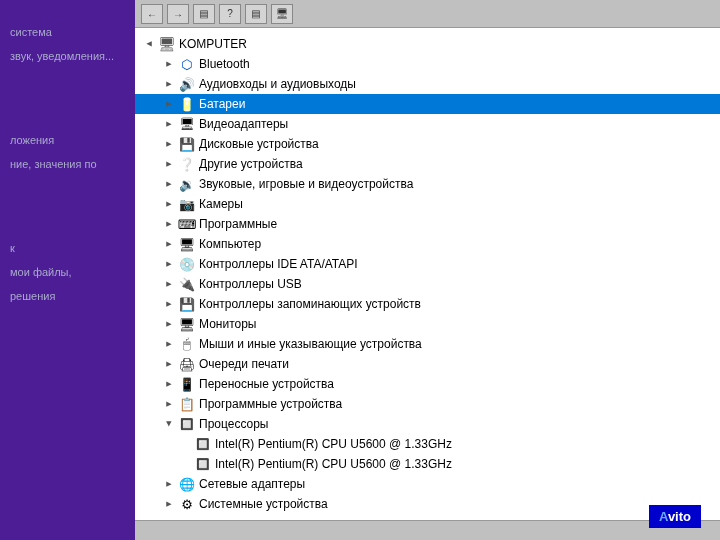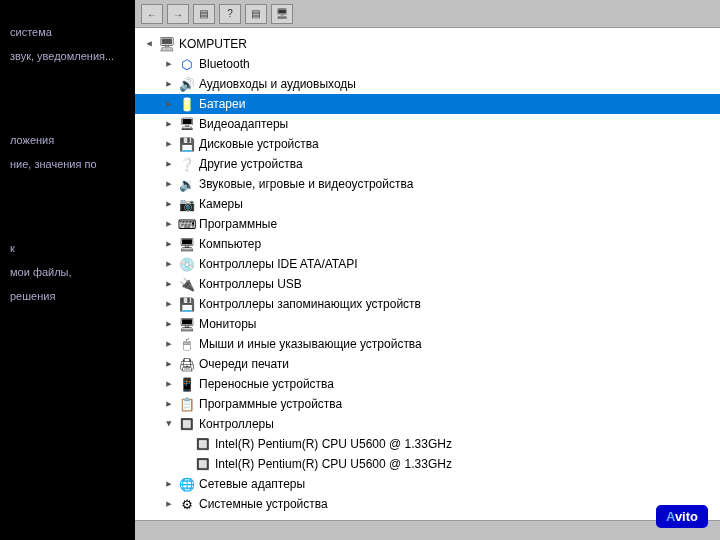--- a/index.html
+++ b/index.html
@@ -7,21 +7,21 @@
       width: 720px;
       height: 540px;
       overflow: hidden;
       background: #1a1a2e;
       font-family: 'Segoe UI', Tahoma, sans-serif;
       display: flex;
     }
 
     .left-panel {
       width: 135px;
-      background: #000000;
+      background: #4c1d95;
       height: 540px;
       flex-shrink: 0;
       padding-top: 20px;
     }
 
     .left-panel-item {
       padding: 6px 10px;
       color: #aaaacc;
       font-size: 11px;
       cursor: pointer;
@@ -150,27 +150,27 @@
 
     .bottom-bar {
       height: 20px;
       background: #c0c0c0;
       border-top: 1px solid #999;
     }
 
     .avito-badge {
       position: absolute;
       bottom: 12px;
-      right: 12px;
+      right: 19px;
       background: #0000cc;
       color: white;
       font-size: 13px;
       font-weight: bold;
       padding: 4px 10px;
-      border-radius: 5px;
+      border-radius: 0;
       font-family: Arial, sans-serif;
     }
 
     .avito-badge span.avito-a {
       color: #66aaff;
     }
   </style>
 </head>
 <body>
 
@@ -335,21 +335,21 @@
 
       <div class="tree-item">
         <span class="expand-arrow chevron-right"></span>
         <span class="item-icon">📋</span>
         <span class="item-label">Программные устройства</span>
       </div>
 
       <div class="tree-item">
         <span class="expand-arrow chevron-down"></span>
         <span class="item-icon" style="font-size:11px;">🔲</span>
-        <span class="item-label">Контроллеры</span>
+        <span class="item-label">Процессоры</span>
       </div>
 
       <div class="sub-item">
         <span class="item-icon" style="font-size:11px;">🔲</span>
         <span class="item-label">Intel(R) Pentium(R) CPU    U5600  @ 1.33GHz</span>
       </div>
 
       <div class="sub-item">
         <span class="item-icon" style="font-size:11px;">🔲</span>
         <span class="item-label">Intel(R) Pentium(R) CPU    U5600  @ 1.33GHz</span>

